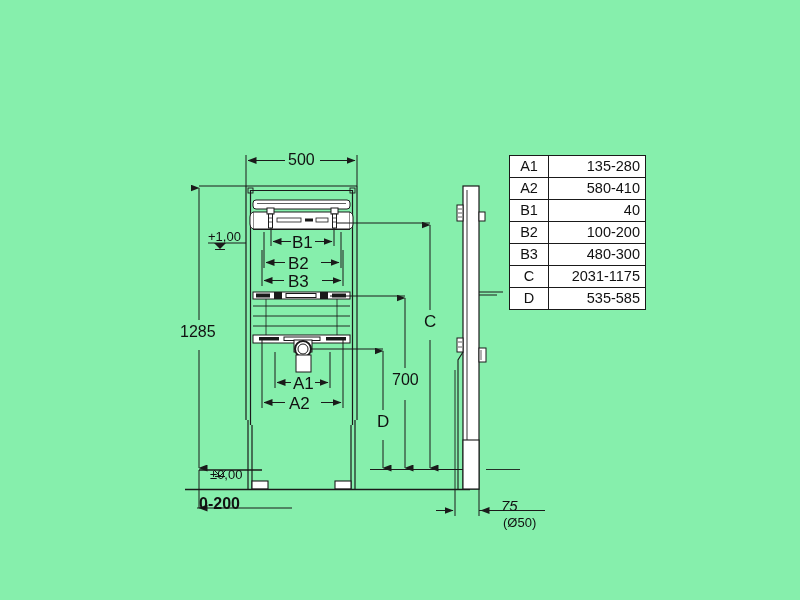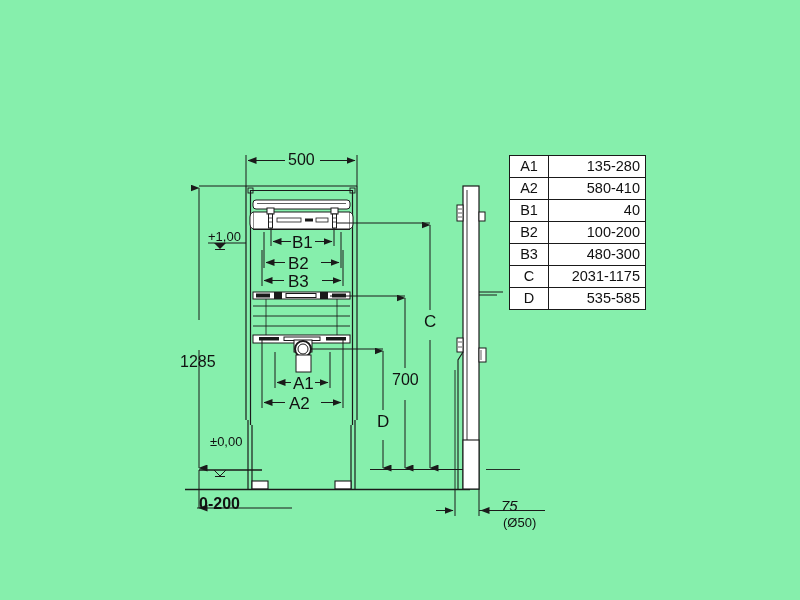--- a/index.html
+++ b/index.html
@@ -307,25 +307,25 @@
         <line x1="436" y1="510.5" x2="453" y2="510.5" marker-end="url(#ar-r)"></line>
         <line x1="481" y1="510.5" x2="498" y2="510.5" marker-start="url(#ar-l)"></line>
         <line x1="479" y1="510.5" x2="545" y2="510.5"></line>
       </g>
 
     </g>
   </svg>
 
   <div class="lbl" style="left:288px; top:152px; font-size:16px;">500</div>
 
-  <div class="lbl" style="left:180px; top:324px; font-size:16px;margin-top:30px;">1285</div>
+  <div class="lbl" style="left:180px; top:324px; font-size:16px;">1285</div>
 
   <div class="lbl" style="left:208px; top:230px; font-size:13px;">+1,00</div>
 
-  <div class="lbl" style="left:210px; top:435px; font-size:13px;">±0,00</div>
+  <div class="lbl" style="left:210px; top:468px; font-size:13px;">±0,00</div>
 
   <div class="lbl" style="left:199px; top:496px; font-size:16px;font-weight:bold;">0-200</div>
 
   <div class="lbl" style="left:292px; top:234px; font-size:17px;">B1</div>
 
   <div class="lbl" style="left:288px; top:255px; font-size:17px;">B2</div>
 
   <div class="lbl" style="left:288px; top:273px; font-size:17px;">B3</div>
 
   <div class="lbl" style="left:293px; top:375px; font-size:17px;">A1</div>

